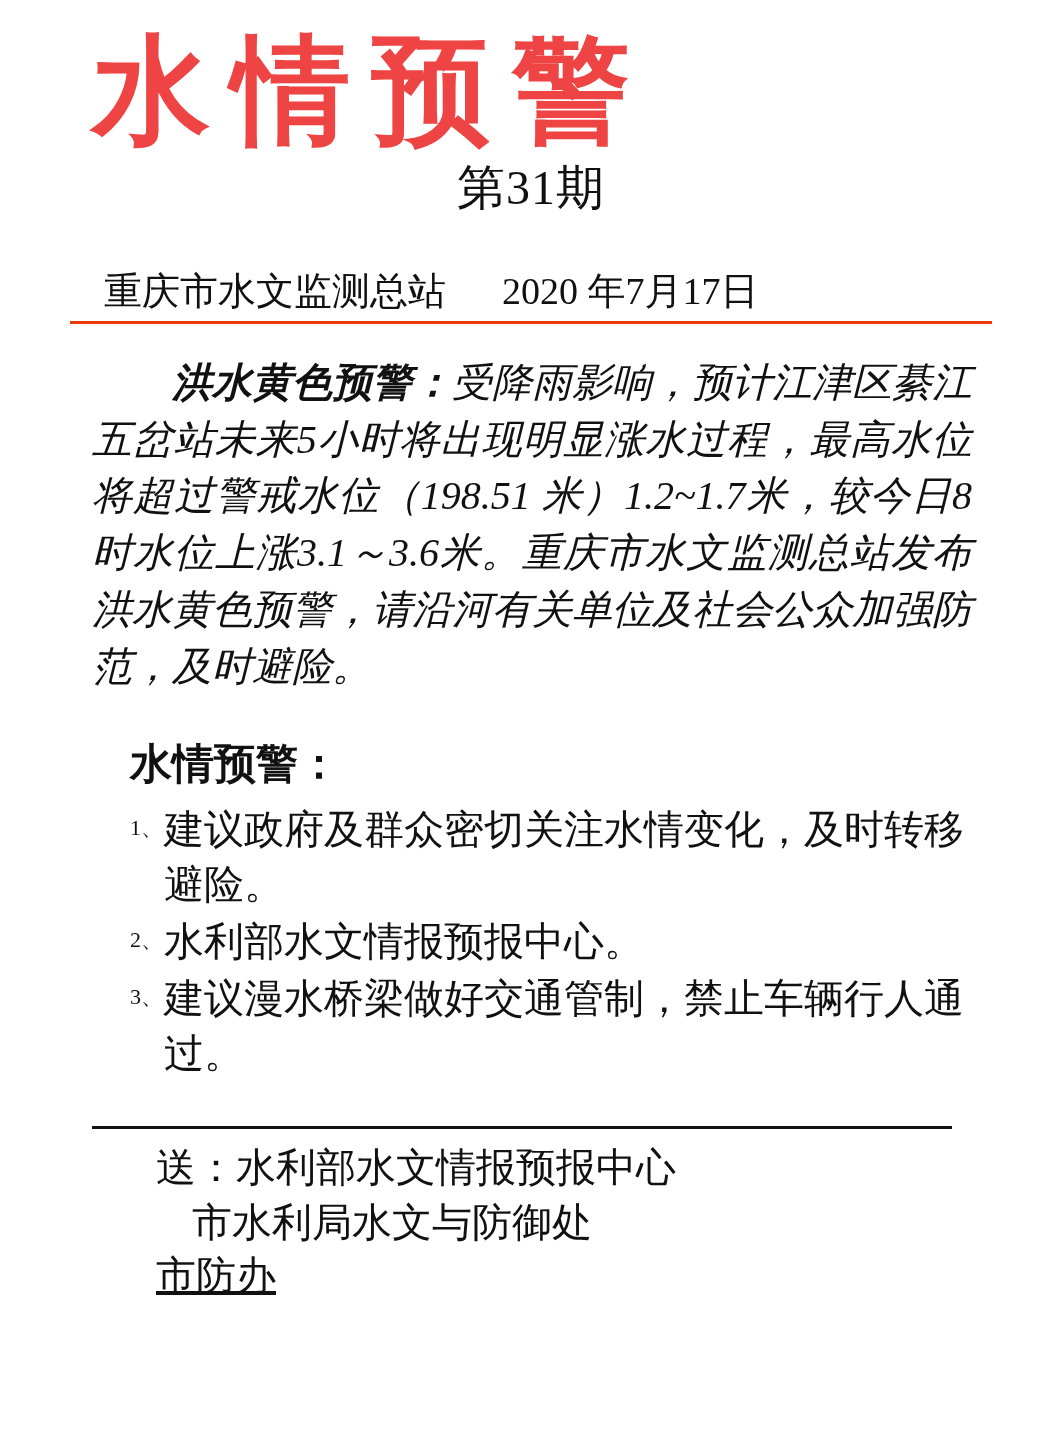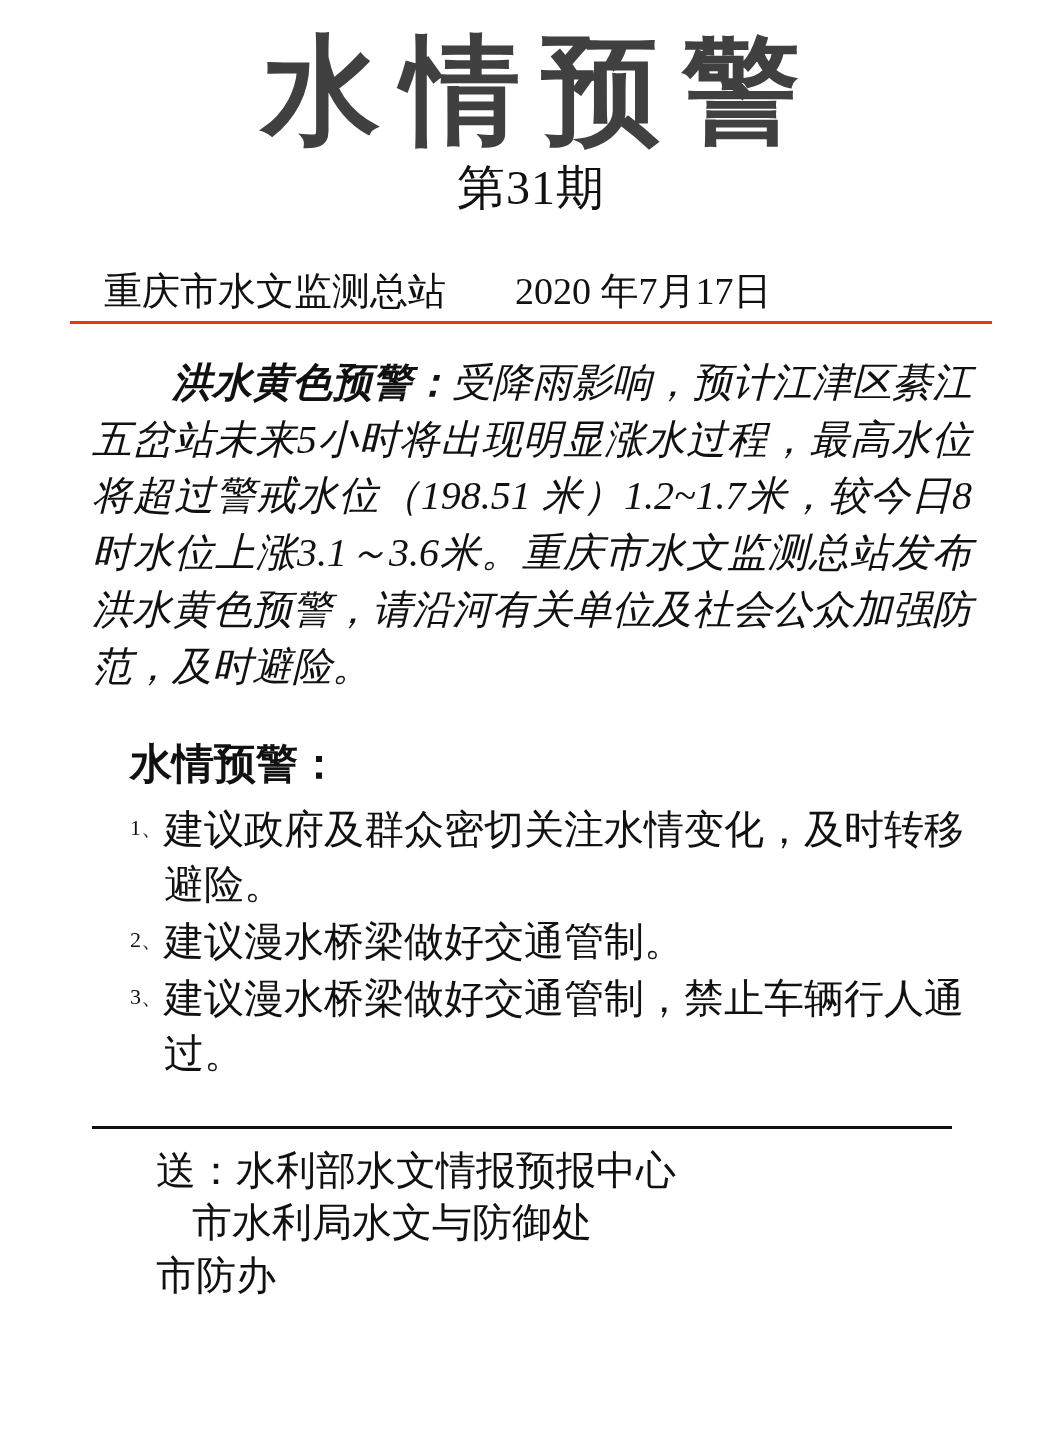--- a/index.html
+++ b/index.html
@@ -16,22 +16,21 @@
     overflow: hidden;
   }
   .page {
     width: 1062px;
     height: 1431px;
     box-sizing: border-box;
     padding: 0 70px;
     position: relative;
   }
   .doc-title {
-    text-align: center;
-    color: #404040;
+    color: #ef4444;
     font-family: "Liberation Sans", "DejaVu Sans", sans-serif;
     font-weight: bold;
     font-size: 118px;
     letter-spacing: 22px;
     line-height: 1.1;
     margin: 26px 0 0 0;
     padding-left: 22px;
     white-space: nowrap;
   }
   .issue {
@@ -42,21 +41,20 @@
   }
   .meta-row {
     margin-top: 46px;
     padding: 0 26px 0 34px;
     display: flex;
     align-items: baseline;
     justify-content: flex-start;
     font-size: 38px;
     border-bottom: 3px solid #e8380d;
     padding-bottom: 4px;
-    gap: 13px;
   }
   .meta-org {
     white-space: nowrap;
   }
   .meta-date {
     white-space: nowrap;
     margin-left: 56px;
   }
   .meta-time {
     font-size: 38px;
@@ -113,23 +111,23 @@
   .divider {
     margin: 44px 40px 0 22px;
     border-top: 3px solid #111111;
   }
   .footer {
     margin-top: 16px;
     padding-left: 60px;
     font-size: 40px;
     line-height: 1.32;
   }
-  .footer .f1 { padding-left: 26px; }
+  .footer .f1 { padding-left: 26px; font-family: Liberation Mono, monospace; }
   .footer .f2 { padding-left: 62px; }
-  .footer .f3 { padding-left: 26px; }
+  .footer .f3 { padding-left: 26px; text-decoration: underline; }
 </style>
 </head>
 <body>
 
 <div class="page">
 
   <div class="doc-title">水情预警</div>
 
   <div class="issue">第31期</div>
 
@@ -144,21 +142,21 @@
 
   <div class="guide-title">水情预警：</div>
 
   <ol class="guide-list">
     <li>
       <span class="li-num">1、</span>
       <span class="li-text">建议政府及群众密切关注水情变化，及时转移避险。</span>
     </li>
     <li>
       <span class="li-num">2、</span>
-      <span class="li-text">建议漫水桥梁做好交通管制。</span>
+      <span class="li-text">水利部水文情报预报中心。</span>
     </li>
     <li>
       <span class="li-num">3、</span>
       <span class="li-text">建议漫水桥梁做好交通管制，禁止车辆行人通过。</span>
     </li>
   </ol>
 
   <div class="divider"></div>
 
   <div class="footer">

